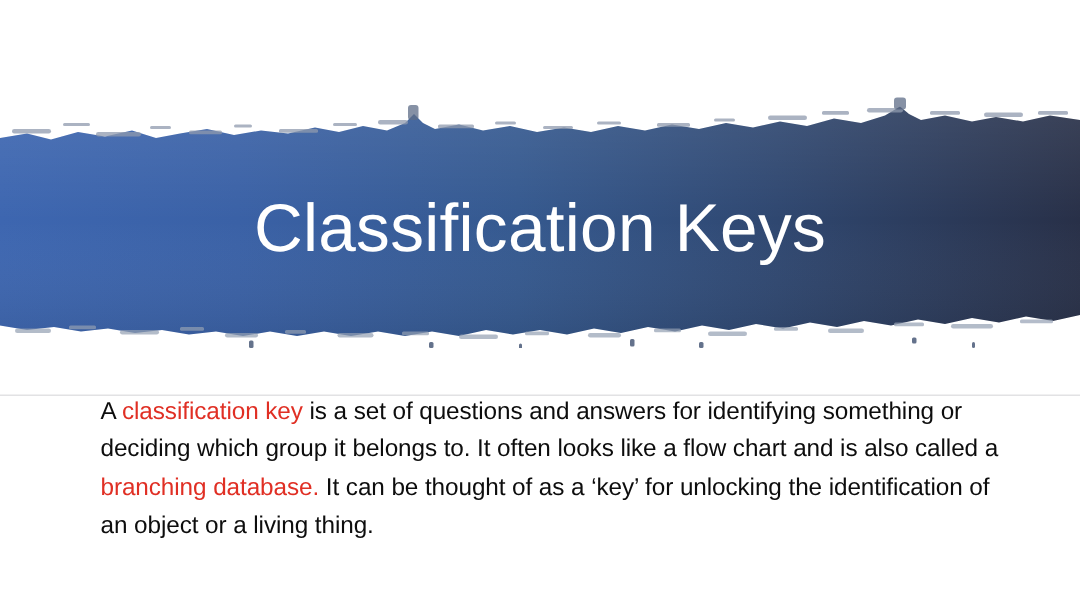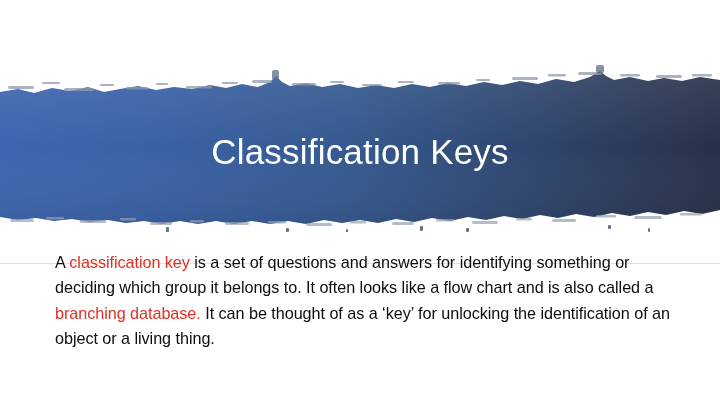--- a/index.html
+++ b/index.html
@@ -34,21 +34,21 @@
 
   
   .title {
     position: absolute;
     left: 0;
     top: 130px;
     width: 720px;
     text-align: center;
     color: #ffffff;
     font-family: "Liberation Sans", sans-serif;
-    font-size: 35px;
+    font-size: 45px;
     font-weight: 300;
     letter-spacing: 0.2px;
     line-height: 44px;
     white-space: nowrap;
   }
 
   
   .faint-rule {
     position: absolute;
     left: 0;
@@ -59,21 +59,21 @@
   }
 
   
   .body-box {
     position: absolute;
     left: 55px;
     top: 250px;
     width: 625px;
   }
   .body-text {
-    margin: 0;
+    margin: 12px;
     color: #0d0d0d;
     font-family: "Liberation Sans", sans-serif;
     font-size: 16.2px;
     font-weight: 400;
     line-height: 25.4px;
     letter-spacing: -0.05px;
     text-align: left;
   }
   .accent {
     color: #e02f24;

